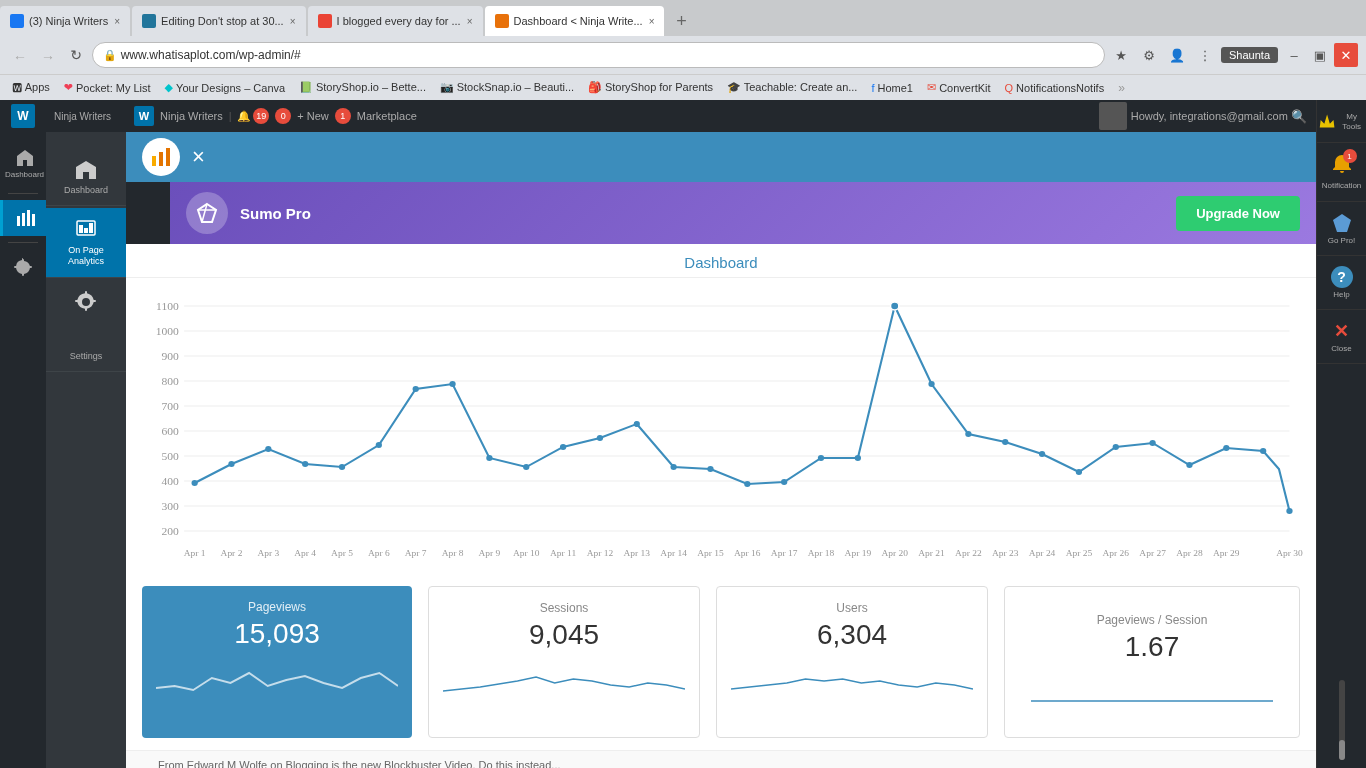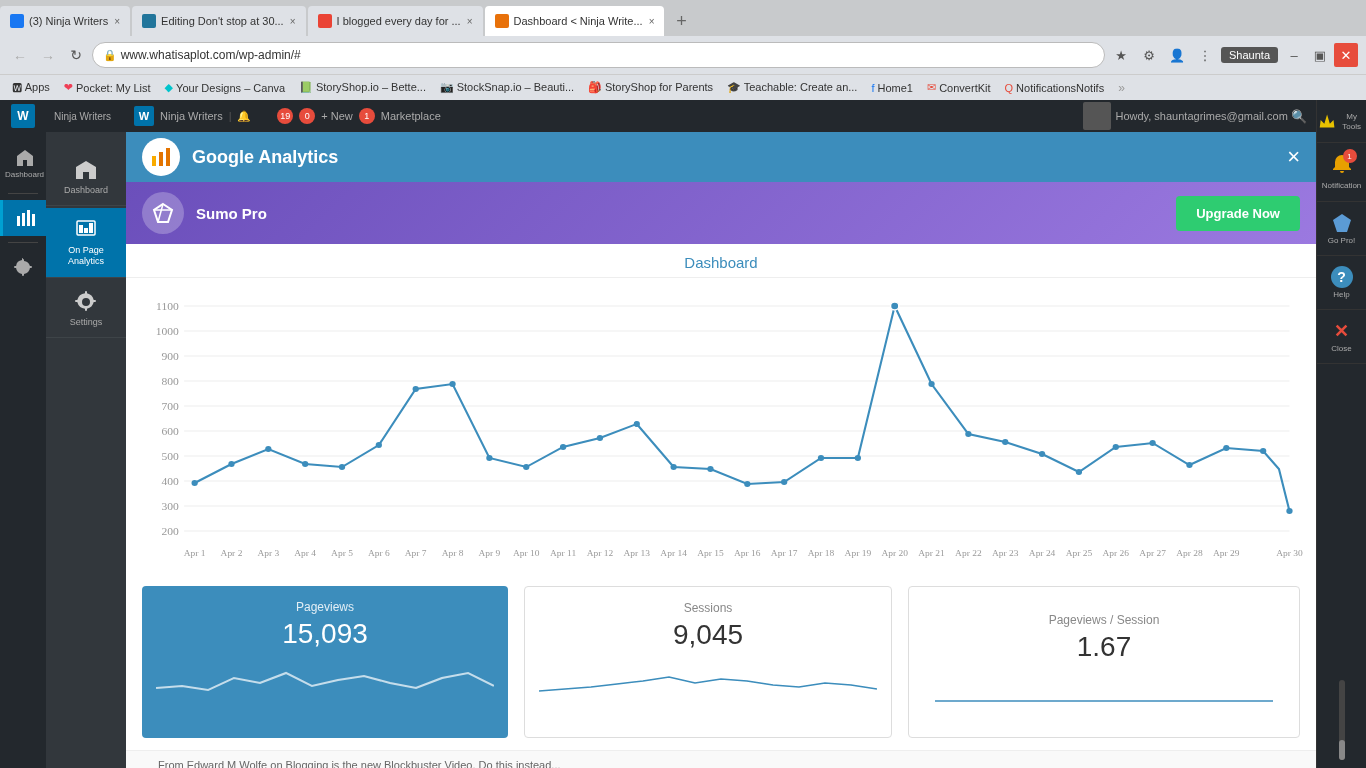--- a/index.html
+++ b/index.html
@@ -178,69 +178,68 @@
         <div style="width:100%;display:flex;flex-direction:column;align-items:center;padding:10px 4px;cursor:pointer;color:#fff;background:#0073aa;border-bottom:1px solid #3e4448;">
           <svg width="24" height="24" viewBox="0 0 24 24" fill="currentColor">
             <rect x="3" y="3" width="18" height="14" rx="1" fill="none" stroke="currentColor" stroke-width="1.5"></rect>
             <rect x="5" y="7" width="4" height="8"></rect>
             <rect x="10" y="10" width="4" height="5"></rect>
             <rect x="15" y="5" width="4" height="10"></rect>
           </svg>
           <span style="font-size:9px;color:#fff;margin-top:3px;text-align:center;line-height:1.2;">On Page<br>Analytics</span>
         </div>
 
-        <div style="width:100%;display:flex;flex-direction:column;align-items:center;padding:10px 4px;cursor:pointer;color:#ccc;border-bottom:1px solid #3e4448;">
+        <div style="width:100%;display:flex;flex-direction:column;align-items:center;padding:10px 4px;cursor:pointer;color:#ccc;border-bottom:1px solid #3e4448;gap:34px;">
           <svg width="24" height="24" viewBox="0 0 24 24" fill="currentColor">
             <path d="M12 1a1 1 0 011 1v1.27a9 9 0 016.73 6.73H21a1 1 0 010 2h-1.27A9 9 0 0113 18.73V20a1 1 0 01-2 0v-1.27A9 9 0 013.27 12H2a1 1 0 010-2h1.27A9 9 0 0111 3.27V2a1 1 0 011-1zm0 7a4 4 0 100 8 4 4 0 000-8z"></path>
           </svg>
           <span style="font-size:9px;color:#aaa;margin-top:3px;text-align:center;">Settings</span>
         </div>
       </div>
     </div>
 
     <div style="flex:1;display:flex;flex-direction:column;overflow:hidden;position:relative;">
 
       <div style="background:#23282d;height:32px;display:flex;align-items:center;padding:0 8px;flex-shrink:0;">
         <div style="color:#aaa;font-size:11px;display:flex;align-items:center;gap:6px;">
           <div style="background:#0073aa;width:20px;height:20px;border-radius:2px;display:flex;align-items:center;justify-content:center;color:#fff;font-size:11px;font-weight:bold;">W</div>
           <span style="color:#aaa;font-size:11px;">Ninja Writers</span>
           <span style="color:#555;">|</span>
           <span style="color:#999;display:flex;align-items:center;gap:2px;">
             <span>🔔</span>
-            <span style="background:#e74c3c;color:#fff;border-radius:50%;width:16px;height:16px;font-size:9px;display:flex;align-items:center;justify-content:center;margin-left:24px;">19</span>
+            <span style="background:#e74c3c;color:#fff;border-radius:50%;width:16px;height:16px;font-size:9px;display:flex;align-items:center;justify-content:center;">19</span>
           </span>
           <span style="color:#999;display:flex;align-items:center;gap:2px;">
             <span style="background:#e74c3c;color:#fff;border-radius:50%;width:16px;height:16px;font-size:9px;display:flex;align-items:center;justify-content:center;">0</span>
           </span>
           <span style="color:#aaa;font-size:11px;cursor:pointer;">+ New</span>
           <span style="background:#e74c3c;color:#fff;border-radius:50%;width:16px;height:16px;font-size:9px;display:flex;align-items:center;justify-content:center;">1</span>
           <span style="color:#aaa;font-size:11px;">Marketplace</span>
         </div>
         <div style="margin-left:auto;display:flex;align-items:center;gap:4px;">
           <div style="width:28px;height:28px;background:#555;border-radius:2px;"></div>
-          <span style="color:#aaa;font-size:11px;">Howdy, shauntagrimes@gmail.com</span>
+          <span style="color:#aaa;font-size:11px;">Howdy, integrations@gmail.com</span>
           <span style="color:#aaa;font-size:13px;">🔍</span>
         </div>
       </div>
 
       <div style="flex:1;display:flex;flex-direction:column;overflow:hidden;">
 
         <div style="background:#3c8dbc;display:flex;align-items:center;padding:0 16px;height:50px;flex-shrink:0;">
           <div style="width:38px;height:38px;background:#fff;border-radius:50%;display:flex;align-items:center;justify-content:center;margin-right:12px;flex-shrink:0;">
             <svg width="22" height="22" viewBox="0 0 22 22">
               <rect x="2" y="10" width="4" height="10" fill="#f9ab00"></rect>
               <rect x="9" y="6" width="4" height="14" fill="#e37400"></rect>
               <rect x="16" y="2" width="4" height="18" fill="#e37400"></rect>
             </svg>
           </div>
-          <span style="color:#fff;font-size:18px;font-weight:bold;flex:1;">Google Analytics</span>
           <span style="color:#fff;font-size:22px;cursor:pointer;">×</span>
         </div>
 
-        <div style="background:linear-gradient(135deg,#6b4fbb 0%,#9b79e0 100%);display:flex;align-items:center;padding:10px 16px;flex-shrink:0;">
+        <div style="background:linear-gradient(135deg,#6b4fbb 0%,#9b79e0 100%);display:flex;align-items:center;padding:10px 16px;flex-shrink:0;margin-left:44px;">
           <div style="width:42px;height:42px;background:rgba(255,255,255,0.25);border-radius:50%;display:flex;align-items:center;justify-content:center;margin-right:12px;flex-shrink:0;">
             <svg width="22" height="22" viewBox="0 0 22 22">
               <polygon points="11,2 20,8 16,20 6,20 2,8" fill="none" stroke="white" stroke-width="2"></polygon>
               <line x1="2" y1="8" x2="20" y2="8" stroke="white" stroke-width="1.5"></line>
               <line x1="6" y1="20" x2="11" y2="2" stroke="white" stroke-width="1.5"></line>
             </svg>
           </div>
           <div style="flex:1;">
             <div style="color:#fff;font-size:15px;font-weight:bold;">Sumo Pro</div>
           </div>
@@ -390,20 +389,29 @@
             <div style="flex:1;background:#fff;border:1px solid #ddd;border-radius:4px;padding:14px;text-align:center;">
               <div style="font-size:12px;color:#888;margin-bottom:4px;">Sessions</div>
               <div style="font-size:28px;font-weight:300;color:#333;">9,045</div>
               <div style="margin-top:8px;height:40px;">
                 <svg width="100%" height="40" viewBox="0 0 260 40" preserveAspectRatio="none">
                   <polyline points="0,32 20,30 40,28 60,25 80,22 100,18 120,24 140,20 160,22 180,26 200,28 220,24 240,26 260,30" fill="none" stroke="#3c8dbc" stroke-width="1.5"></polyline>
                 </svg>
               </div>
             </div>
 
+            <div style="flex:1;background:#fff;border:1px solid #ddd;border-radius:4px;padding:14px;text-align:center;">
+              <div style="font-size:12px;color:#888;margin-bottom:4px;">Users</div>
+              <div style="font-size:28px;font-weight:300;color:#333;">6,304</div>
+              <div style="margin-top:8px;height:40px;">
+                <svg width="100%" height="40" viewBox="0 0 260 40" preserveAspectRatio="none">
+                  <polyline points="0,30 20,28 40,26 60,24 80,20 100,22 120,20 140,24 160,22 180,26 200,28 220,24 240,26 260,30" fill="none" stroke="#3c8dbc" stroke-width="1.5"></polyline>
+                </svg>
+              </div>
+            </div>
 
             <div style="flex:1;background:#fff;border:1px solid #ddd;border-radius:4px;padding:26px;text-align:center;">
               <div style="font-size:12px;color:#888;margin-bottom:4px;">Pageviews / Session</div>
               <div style="font-size:28px;font-weight:300;color:#333;">1.67</div>
               <div style="margin-top:8px;height:40px;">
                 <svg width="100%" height="40" viewBox="0 0 260 40" preserveAspectRatio="none">
                   <line x1="0" y1="30" x2="260" y2="30" stroke="#3c8dbc" stroke-width="1.5"></line>
                 </svg>
               </div>
             </div>

